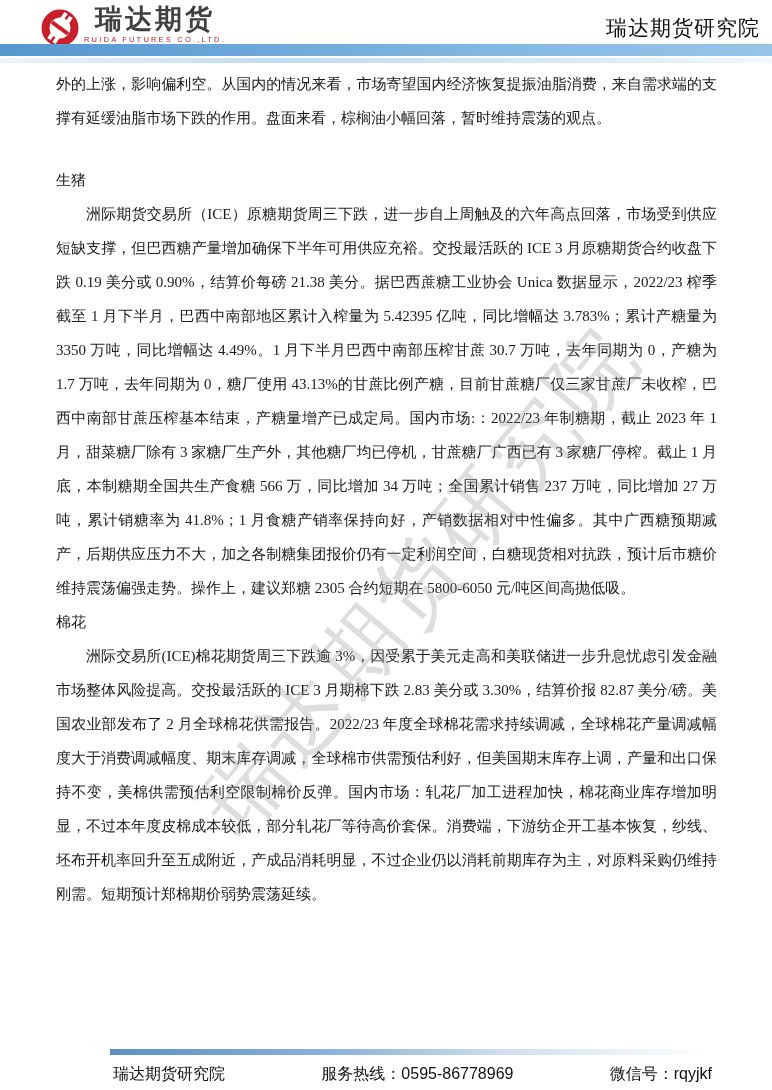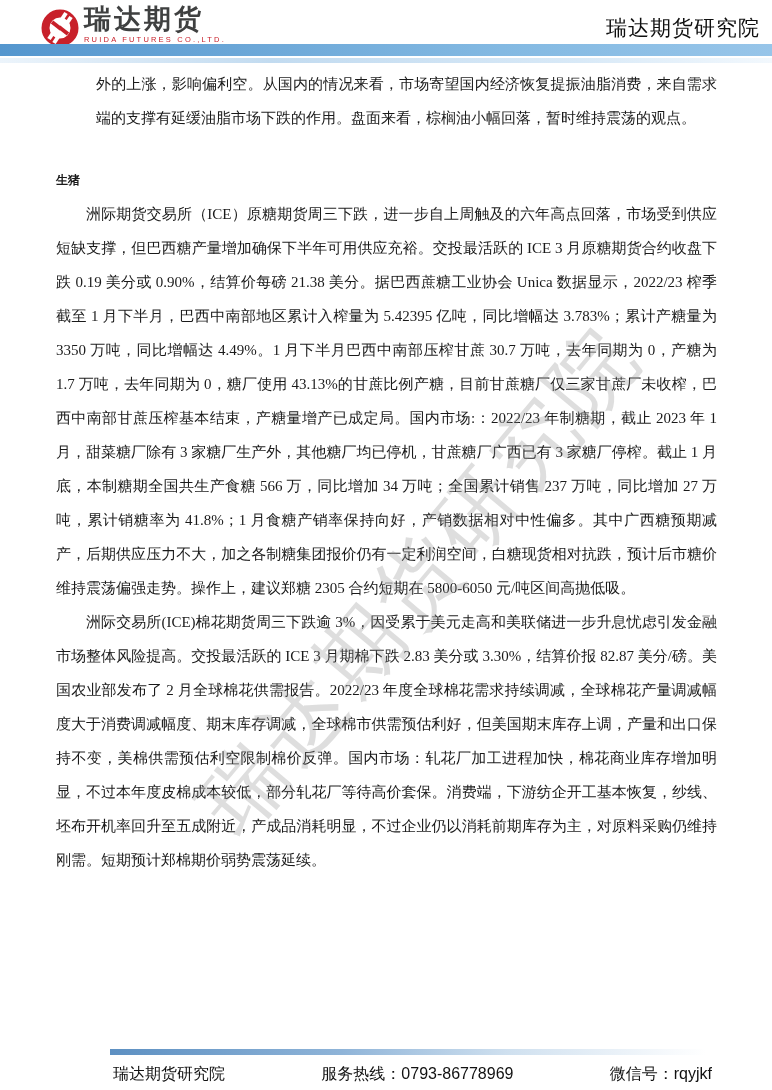--- a/index.html
+++ b/index.html
@@ -26,20 +26,21 @@
   }
   .logo-icon { display: block; margin-top: 2px; }
   .logo-text { margin-left: 4px; }
   .logo-cn {
     font-family: "Liberation Sans", "DejaVu Sans", sans-serif;
     font-size: 27px;
     font-weight: 700;
     color: #3f4040;
     letter-spacing: 3px;
     line-height: 30px;
+    text-align: center;
   }
   .logo-en {
     font-family: "Liberation Sans", "DejaVu Sans", sans-serif;
     font-size: 7.5px;
     color: #c8202a;
     letter-spacing: 2.2px;
     margin-top: 1px;
   }
   .header-title {
     position: absolute;
@@ -86,25 +87,25 @@
     left: 56px;
     width: 661px;
     z-index: 1;
     font-size: 15px;
     line-height: 34px;
     color: #1a1a1a;
     text-align: justify;
     text-align-last: left;
   }
   .body p { margin: 0; text-indent: 2em; }
-  .body p.noindent { text-indent: 0; margin-left: 40px; }
+  .body p.noindent { text-indent: 0; }
   .body h2 {
     margin: 28px 0 0 0;
-    font-size: 12px;
-    font-weight: 700;
+    font-size: 15px;
+    font-weight: 400;
     line-height: 34px;
   }
   .body h2.tight { margin-top: 0; }
 
   
   .footer {
     position: absolute;
     left: 0; right: 0;
     top: 1049px;
     z-index: 2;
@@ -149,25 +150,26 @@
 
   <div class="watermark">瑞达期货研究院</div>
 
   <div class="body">
     <p class="noindent">外的上涨，影响偏利空。从国内的情况来看，市场寄望国内经济恢复提振油脂消费，来自需求端的支撑有延缓油脂市场下跌的作用。盘面来看，棕榈油小幅回落，暂时维持震荡的观点。</p>
 
     <h2>生猪</h2>
 
     <p>洲际期货交易所（ICE）原糖期货周三下跌，进一步自上周触及的六年高点回落，市场受到供应短缺支撑，但巴西糖产量增加确保下半年可用供应充裕。交投最活跃的 ICE 3 月原糖期货合约收盘下跌 0.19 美分或 0.90%，结算价每磅 21.38 美分。据巴西蔗糖工业协会 Unica 数据显示，2022/23 榨季截至 1 月下半月，巴西中南部地区累计入榨量为 5.42395 亿吨，同比增幅达 3.783%；累计产糖量为 3350 万吨，同比增幅达 4.49%。1 月下半月巴西中南部压榨甘蔗 30.7 万吨，去年同期为 0，产糖为 1.7 万吨，去年同期为 0，糖厂使用 43.13%的甘蔗比例产糖，目前甘蔗糖厂仅三家甘蔗厂未收榨，巴西中南部甘蔗压榨基本结束，产糖量增产已成定局。国内市场:：2022/23 年制糖期，截止 2023 年 1 月，甜菜糖厂除有 3 家糖厂生产外，其他糖厂均已停机，甘蔗糖厂广西已有 3 家糖厂停榨。截止 1 月底，本制糖期全国共生产食糖 566 万，同比增加 34 万吨；全国累计销售 237 万吨，同比增加 27 万吨，累计销糖率为 41.8%；1 月食糖产销率保持向好，产销数据相对中性偏多。其中广西糖预期减产，后期供应压力不大，加之各制糖集团报价仍有一定利润空间，白糖现货相对抗跌，预计后市糖价维持震荡偏强走势。操作上，建议郑糖 2305 合约短期在 5800-6050 元/吨区间高抛低吸。</p>
 
+    <h2 class="tight">棉花</h2>
     <p>洲际交易所(ICE)棉花期货周三下跌逾 3%，因受累于美元走高和美联储进一步升息忧虑引发金融市场整体风险提高。交投最活跃的 ICE 3 月期棉下跌 2.83 美分或 3.30%，结算价报 82.87 美分/磅。美国农业部发布了 2 月全球棉花供需报告。2022/23 年度全球棉花需求持续调减，全球棉花产量调减幅度大于消费调减幅度、期末库存调减，全球棉市供需预估利好，但美国期末库存上调，产量和出口保持不变，美棉供需预估利空限制棉价反弹。国内市场：轧花厂加工进程加快，棉花商业库存增加明显，不过本年度皮棉成本较低，部分轧花厂等待高价套保。消费端，下游纺企开工基本恢复，纱线、坯布开机率回升至五成附近，产成品消耗明显，不过企业仍以消耗前期库存为主，对原料采购仍维持刚需。短期预计郑棉期价弱势震荡延续。</p>
   </div>
 
   <div class="footer">
     <div class="footer-bar"></div>
     <div class="footer-row">
       <span>瑞达期货研究院</span>
-      <span>服务热线：0793-86778969</span>
+      <span>服务热线：0595-86778969</span>
       <span>微信号：rqyjkf</span>
     </div>
   </div>
 
 </div>
 
 </body></html>

